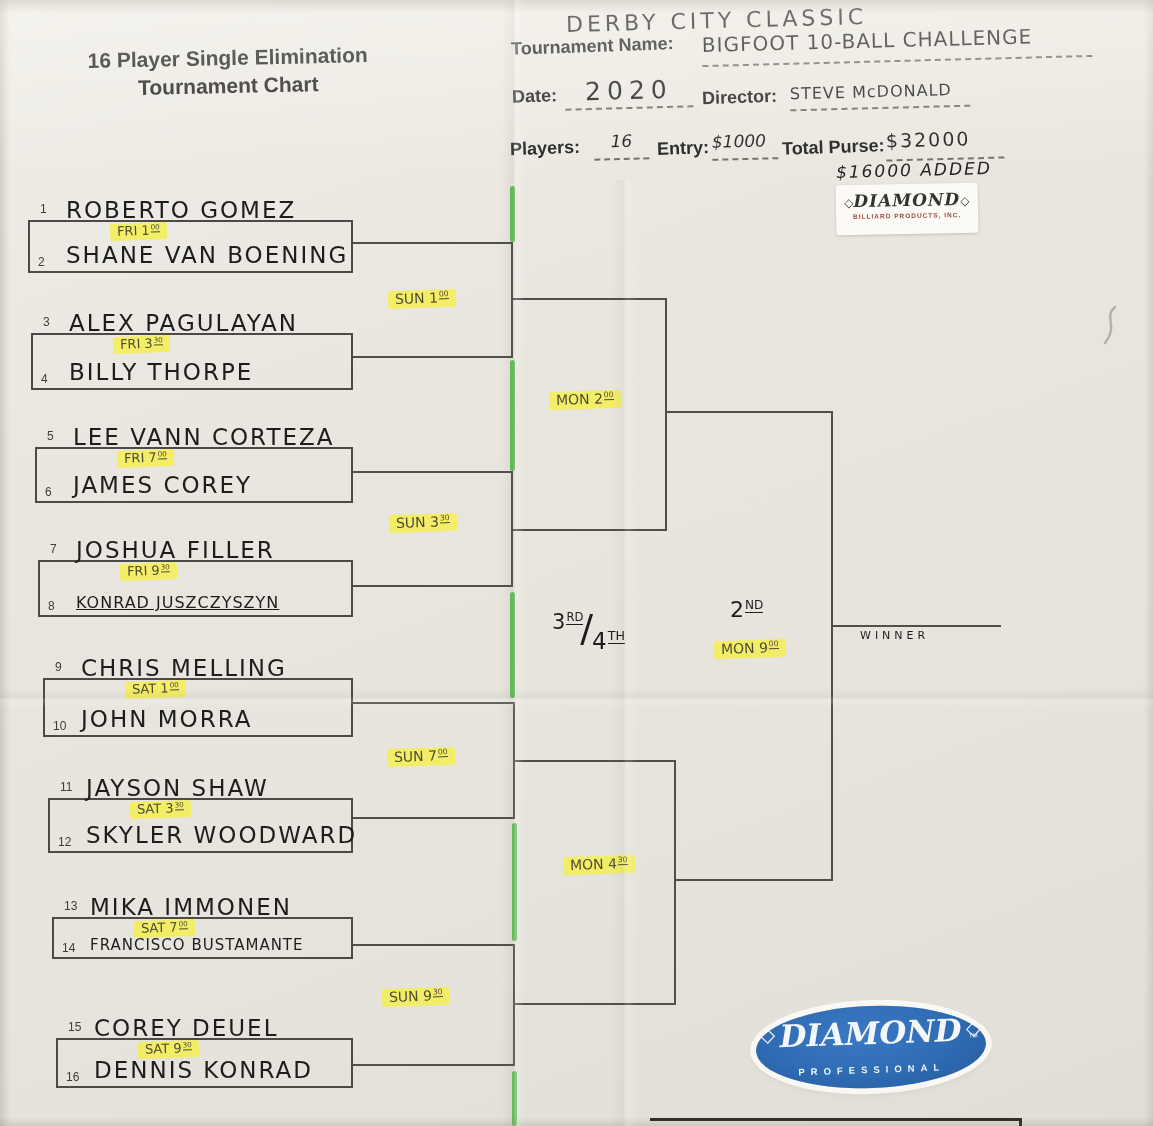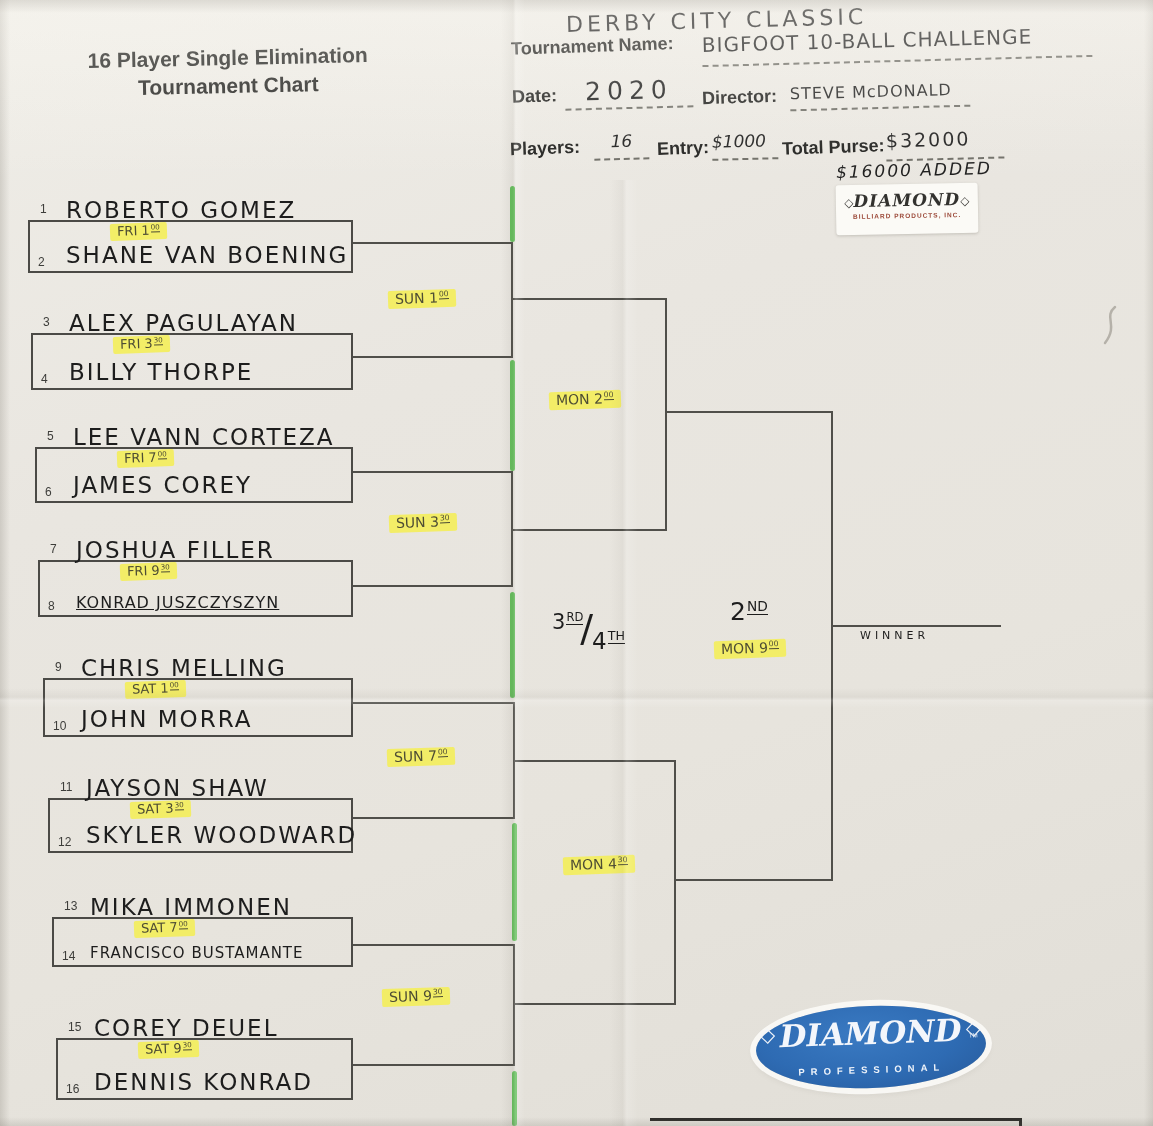--- a/index.html
+++ b/index.html
@@ -129,29 +129,29 @@
   </div>
 
   <div class="mbox" style="left:48px;top:798px;width:305px;height:55px;">
     <span class="seed top">11</span>
     <span class="pname top hand">JAYSON SHAW</span>
     <span class="chip r1"><span>SAT 3</span><span class="ss">30</span></span>
     <span class="seed bot">12</span>
     <span class="pname bot hand">SKYLER WOODWARD</span>
   </div>
 
-  <div class="mbox" style="left:52px;top:917px;width:301px;height:50px;">
+  <div class="mbox" style="left:52px;top:917px;width:301px;height:42px;">
     <span class="seed top">13</span>
     <span class="pname top hand">MIKA IMMONEN</span>
     <span class="chip r1"><span>SAT 7</span><span class="ss">00</span></span>
     <span class="seed bot">14</span>
     <span class="pname bot hand" style="font-size:15px;letter-spacing:1px;">FRANCISCO BUSTAMANTE</span>
   </div>
 
-  <div class="mbox" style="left:56px;top:1038px;width:297px;height:62px;">
+  <div class="mbox" style="left:56px;top:1038px;width:297px;height:50px;">
     <span class="seed top">15</span>
     <span class="pname top hand">COREY DEUEL</span>
     <span class="chip r1"><span>SAT 9</span><span class="ss">30</span></span>
     <span class="seed bot">16</span>
     <span class="pname bot hand">DENNIS KONRAD</span>
   </div>
 
   <div class="hline" style="left:353px;top:242px;width:160px;"></div>
   <div class="hline" style="left:353px;top:356px;width:160px;"></div>
   <div class="hline" style="left:353px;top:471px;width:160px;"></div>
@@ -196,21 +196,21 @@
 
   <span class="chip big" style="left:549px;top:391px;"><span>MON 2</span><span class="ss">00</span></span>
   <span class="chip big" style="left:563px;top:856px;"><span>MON 4</span><span class="ss">30</span></span>
 
   <span class="chip big" style="left:714px;top:640px;"><span>MON 9</span><span class="ss">00</span></span>
 
   <div class="abs hand" style="left:552px;top:594px;">
     <span style="font-size:21px;position:relative;top:0;"><span>3</span><span class="ss">RD</span></span><span style="font-size:38px;position:relative;top:12px;left:-3px;">/</span><span style="font-size:23px;position:relative;top:20px;left:-4px;"><span>4</span><span class="ss">TH</span></span>
   </div>
 
-  <div class="abs hand" style="left:730px;top:597px;font-size:25px;">
+  <div class="abs hand" style="left:730px;top:597px;font-size:22px;">
     <span>2</span><span class="ss">ND</span>
   </div>
 
   <div class="abs hand" style="left:860px;top:629px;font-size:11px;letter-spacing:4px;">WINNER</div>
 
   <div class="logo-ellipse" style="left:756px;top:1006px;width:230px;height:82px;transform:rotate(-2deg);">
     <div style="position:relative;width:100%;height:100%;">
       <div style="position:absolute;left:0;right:0;top:9px;text-align:center;color:#f3f6fb;">
         <span style="font-size:20px;vertical-align:6px;">◇</span>
         <span style="font-family:'DejaVu Serif',serif;font-style:italic;font-weight:bold;font-size:31px;letter-spacing:0px;">DIAMOND</span>

